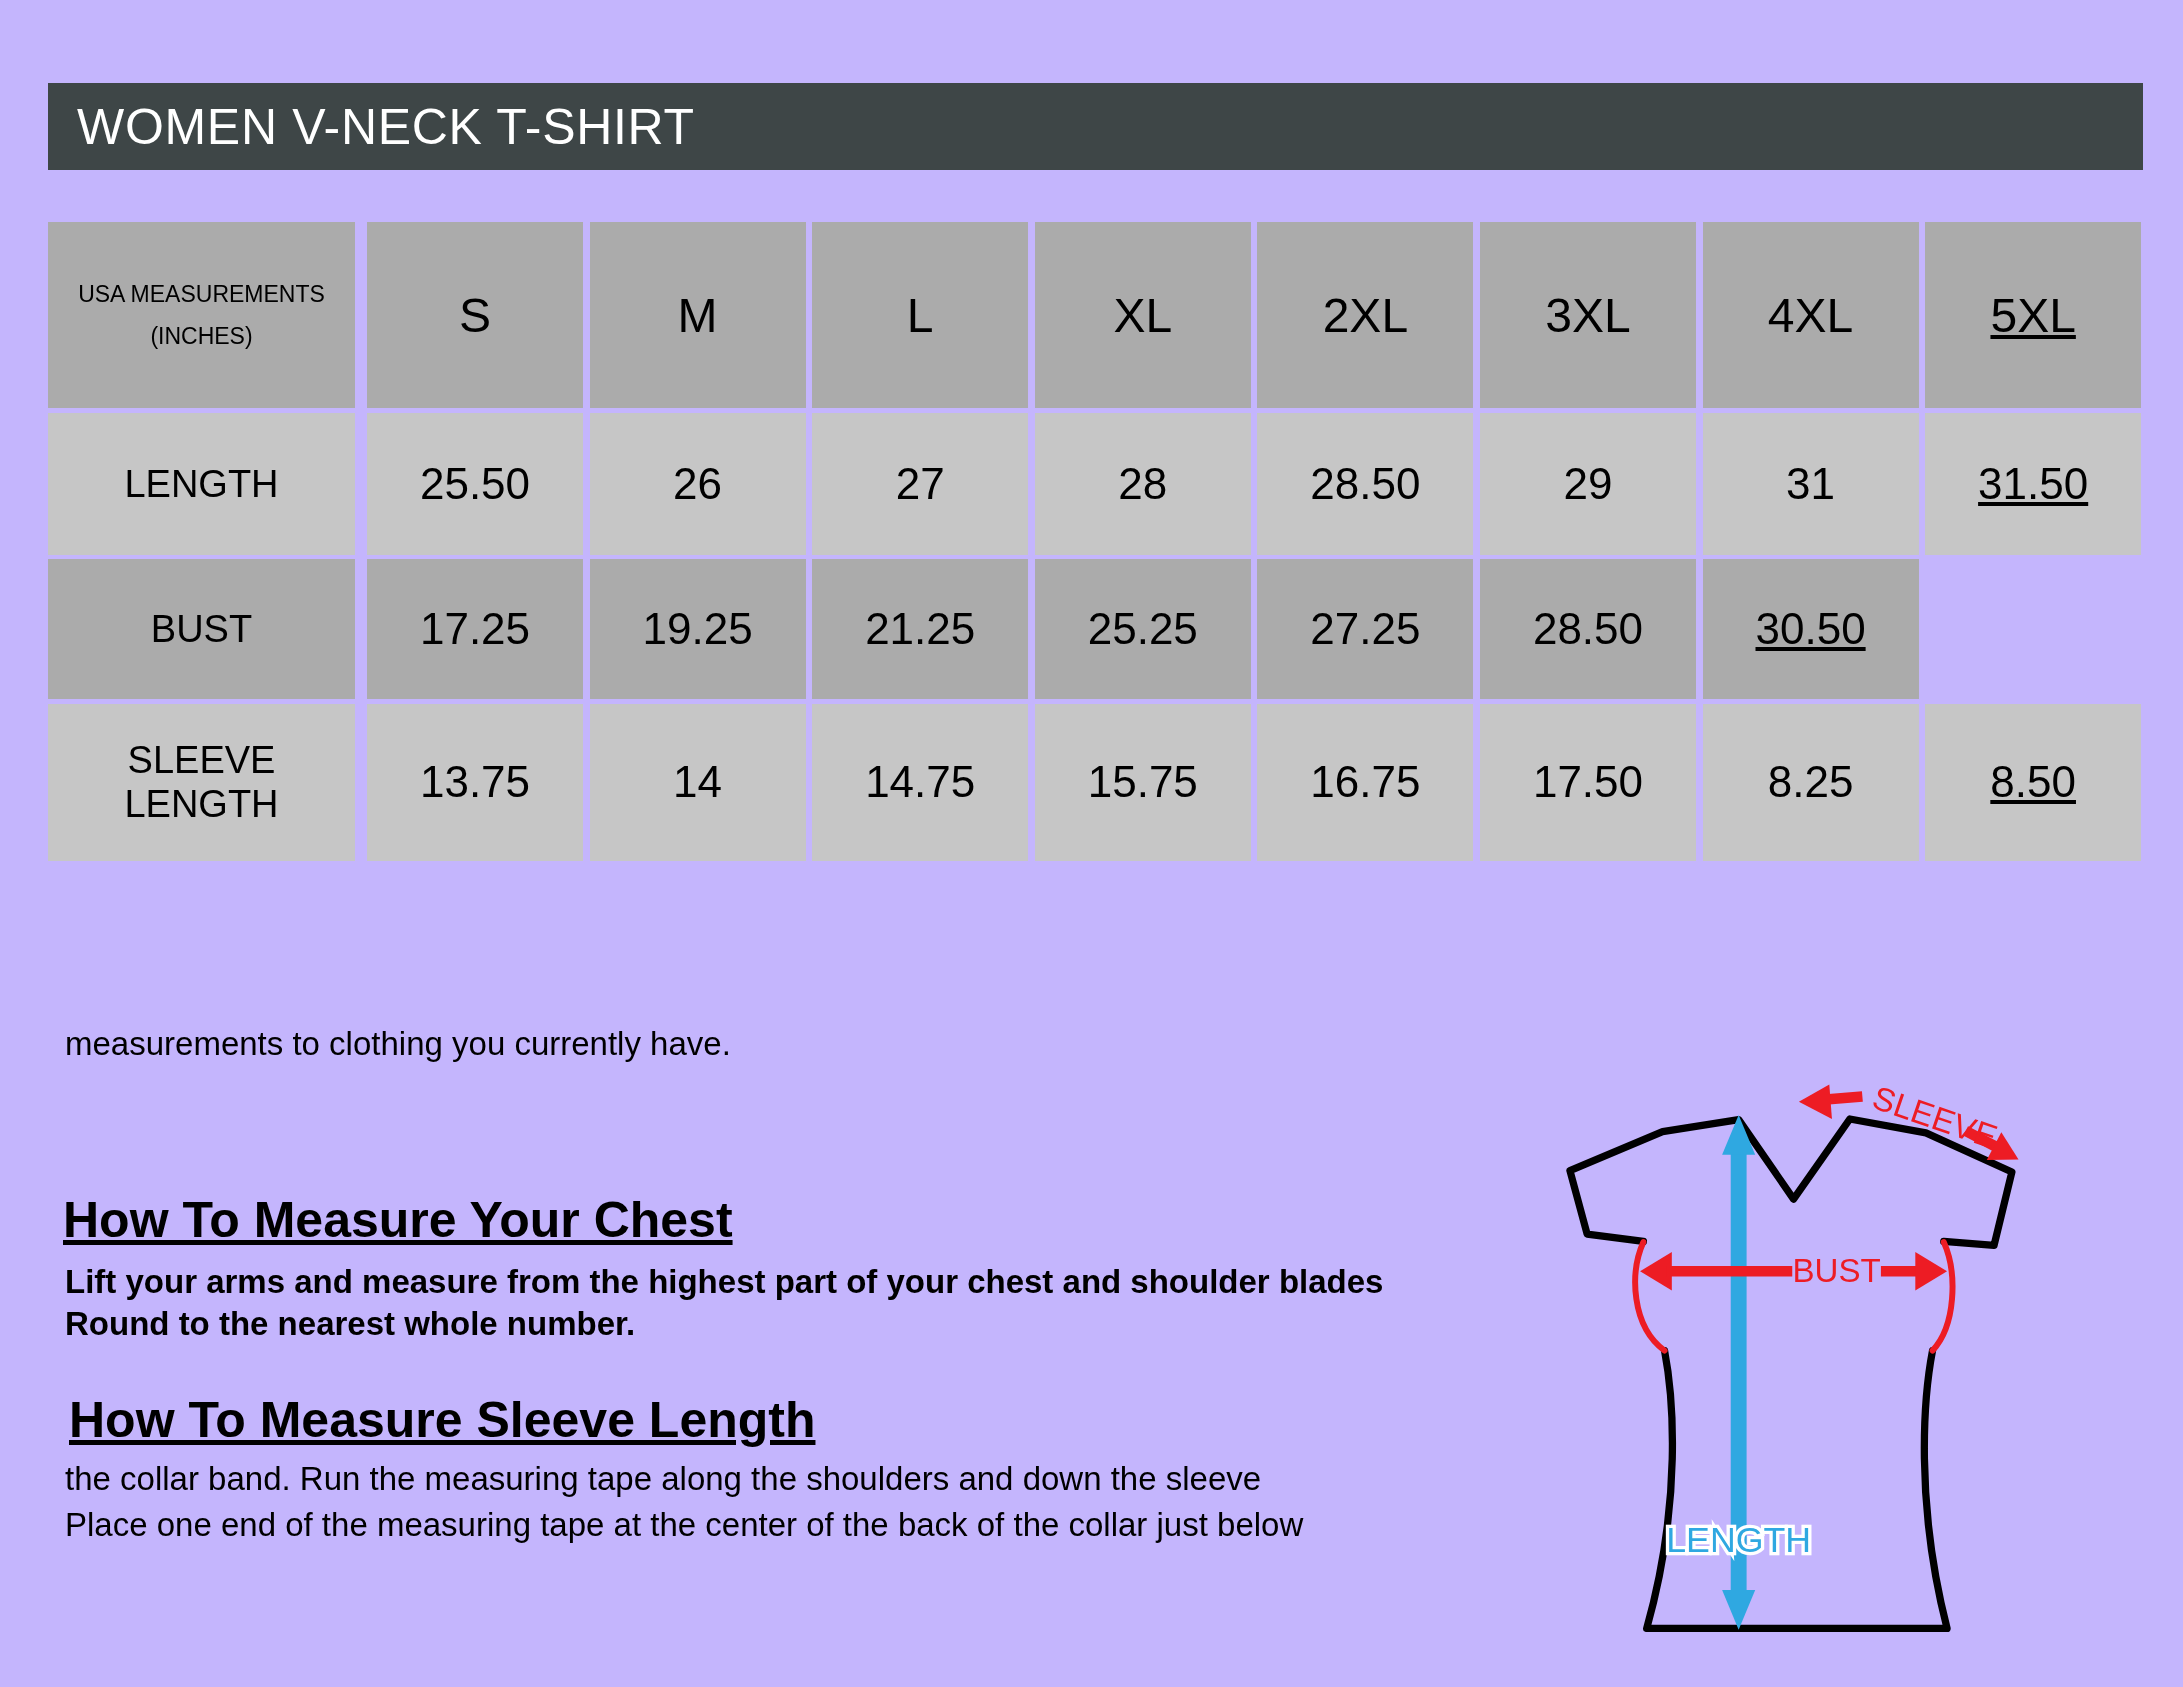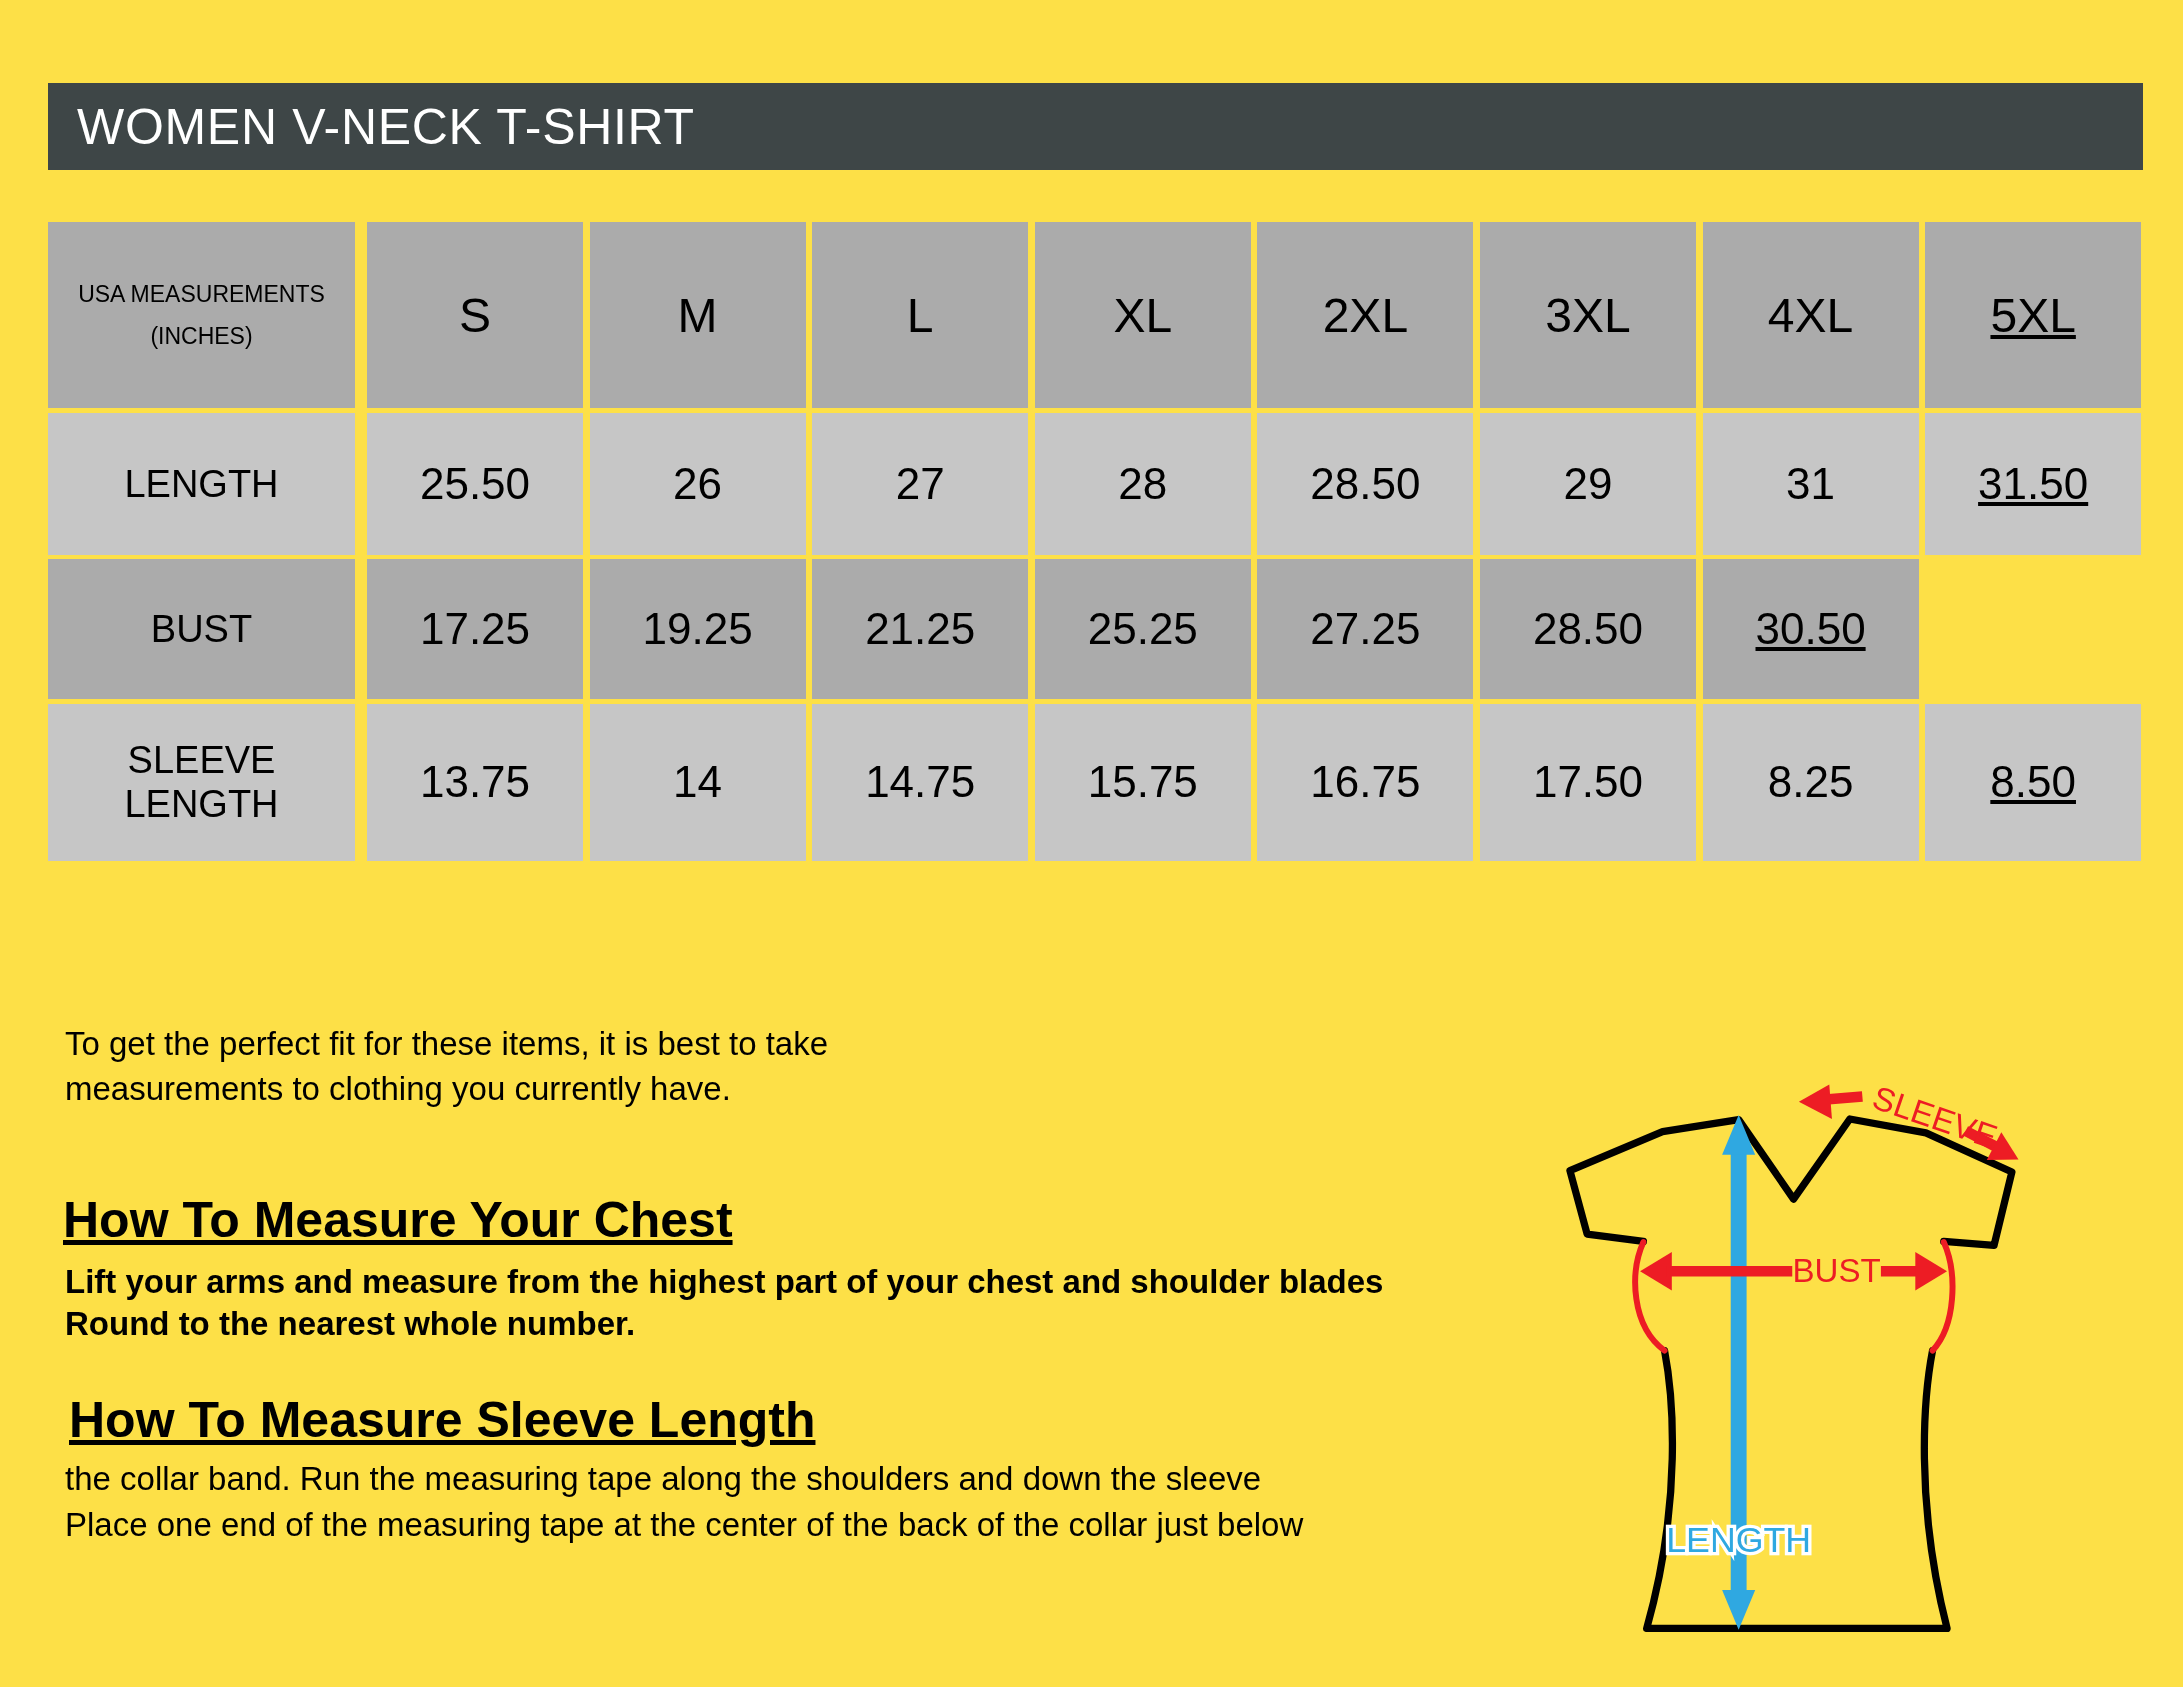--- a/index.html
+++ b/index.html
@@ -1,16 +1,16 @@
 <!DOCTYPE html>
 <html style="font-size:10.6px"><head>
 <meta charset="utf-8">
 <style>
   html,body{margin:0;padding:0;background:#ffffff;}
-  .page{position:relative;width:2183px;height:1687px;background:#fde047;overflow:hidden;
+  .page{position:relative;width:2183px;height:1687px;background:#c4b5fd;overflow:hidden;
         font-family:"Liberation Sans", sans-serif;color:#000;}
 
   
   .titlebar{position:absolute;left:48px;top:83px;width:2095px;height:87px;
             background:#3E4647;display:flex;align-items:center;}
   .titlebar .t{color:#ffffff;font-size:50px;letter-spacing:0.7px;padding-left:29px;white-space:nowrap;}
 
   
   .sizetable{position:absolute;left:48px;top:222px;}
   .trow{display:flex;margin-bottom:4.6px;}
@@ -102,21 +102,20 @@
       <div class="cell val light">14.75</div>
       <div class="cell val light">15.75</div>
       <div class="cell val light">16.75</div>
       <div class="cell val light">17.50</div>
       <div class="cell val light">8.25</div>
       <div class="cell val light">8.50</div>
     </div>
   </div>
 
   <div class="para intro">
-    <div>To get the perfect fit for these items, it is best to take</div>
     <div>measurements to clothing you currently have.</div>
   </div>
 
   <div class="h2 h-chest">How To Measure Your Chest</div>
   <div class="para p-chest">
     <div>Lift your arms and measure from the highest part of your chest and shoulder blades</div>
     <div>Round to the nearest whole number.</div>
   </div>
 
   <div class="h2 h-sleeve">How To Measure Sleeve Length</div>

